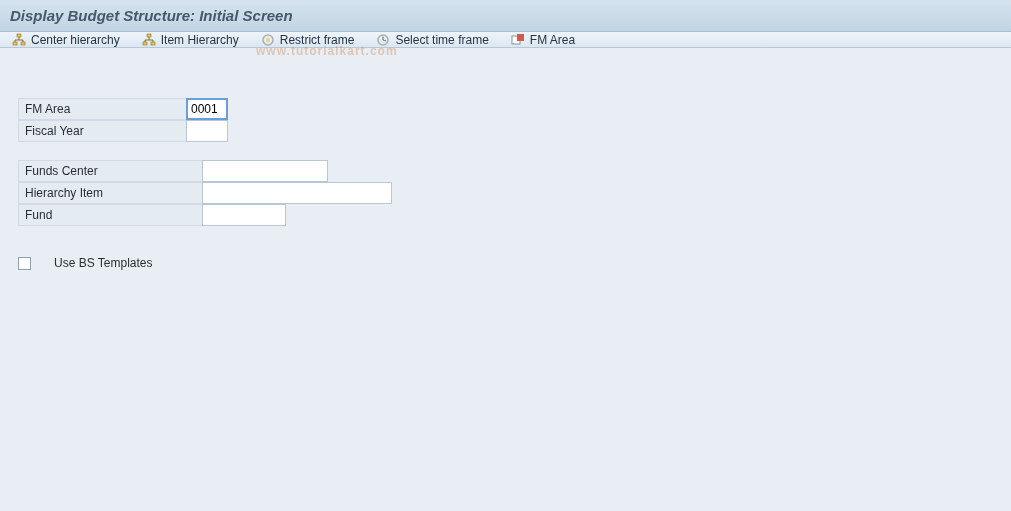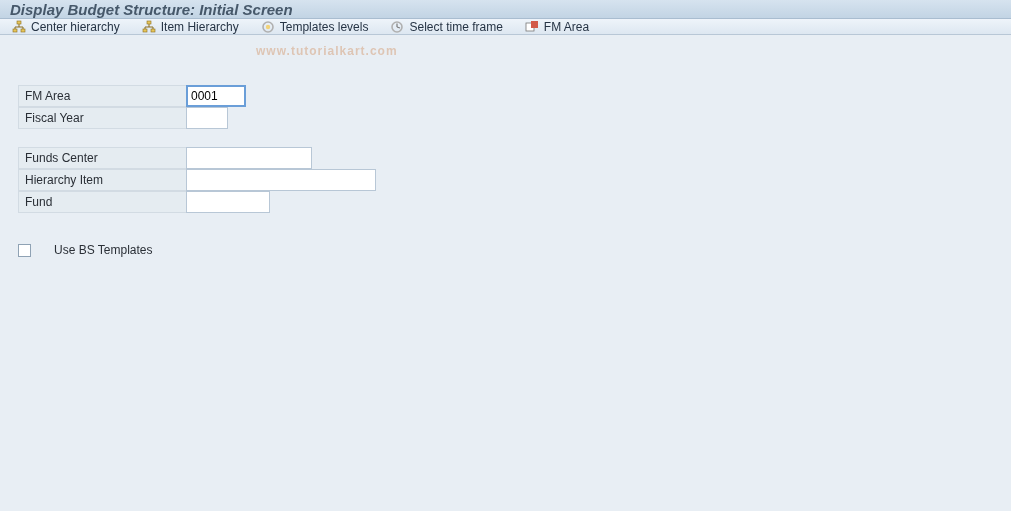--- a/index.html
+++ b/index.html
@@ -6,21 +6,21 @@
   html, body {
     margin: 0; padding: 0;
     width: 1011px; height: 511px;
     font-family: Arial, Helvetica, sans-serif;
     font-size: 12px;
     background: #e8eef4;
     color: #2a2f36;
     overflow: hidden;
   }
   .titlebar {
-    height: 19px;
+    height: 32px;
     padding: 0 10px;
     display: flex; align-items: center;
     background: linear-gradient(#d6e3ef, #c2d4e4);
     border-bottom: 1px solid #a9bdd0;
     font-size: 15px;
     font-weight: bold;
     font-style: italic;
     color: #46586a;
   }
   .toolbar {
@@ -61,21 +61,21 @@
     border: 1px solid #b8c7d6;
     background: #fff;
     padding: 0 4px;
     font: inherit;
   }
   .inp.focus {
     border-color: #6a9ed8;
     box-shadow: inset 0 0 0 1px #6a9ed8;
   }
   .group1 .lbl { width: 168px; }
-  .group2 .lbl { width: 168px; }
+  .group2 .lbl { width: 184px; }
   .gap { height: 18px; }
   .chkrow {
     display: flex; align-items: center; gap: 23px;
     height: 22px;
     margin-top: 26px;
   }
   .chk {
     width: 13px; height: 13px;
     border: 1px solid #8fa2b4;
     background: #fff;
@@ -133,21 +133,21 @@
         <rect x="9" y="9" width="4" height="3"></rect>
     </svg>
     <span>Item Hierarchy</span>
   </div>
 
   <div class="tb-btn">
     <svg class="ic-circle" width="14" height="14" viewBox="0 0 14 14">
       <circle class="o" cx="7" cy="7" r="5"></circle>
         <circle class="i" cx="7" cy="7" r="2.2"></circle>
     </svg>
-    <span>Templates levels</span>
+    <span>Restrict frame</span>
   </div>
 
   <div class="tb-btn">
     <svg class="ic-clock" width="14" height="14" viewBox="0 0 14 14">
       <circle cx="7" cy="7" r="5"></circle>
         <line x1="7" y1="7" x2="7" y2="3.5"></line>
         <line x1="7" y1="7" x2="10" y2="8"></line>
     </svg>
     <span>Select time frame</span>
   </div>
@@ -159,21 +159,21 @@
     </svg>
     <span>FM Area</span>
   </div>
 </div>
 
 <div class="content">
 
   <div class="group1">
     <div class="row">
       <div class="lbl">FM Area</div>
-      <input class="inp focus" style="width: 60px;" value="0001">
+      <input class="inp focus" style="width: 42px;" value="0001">
     </div>
     <div class="row">
       <div class="lbl">Fiscal Year</div>
       <input class="inp" style="width: 42px;" value="">
     </div>
   </div>
 
   <div class="gap"></div>
 
   <div class="group2">

